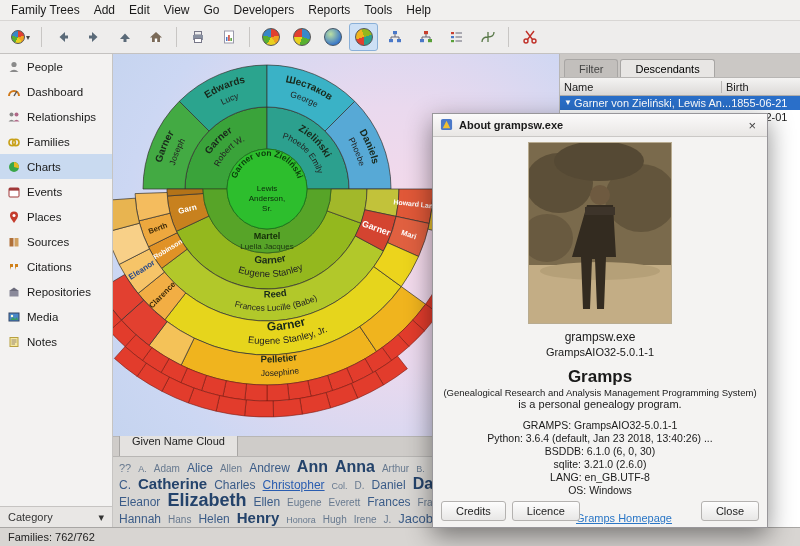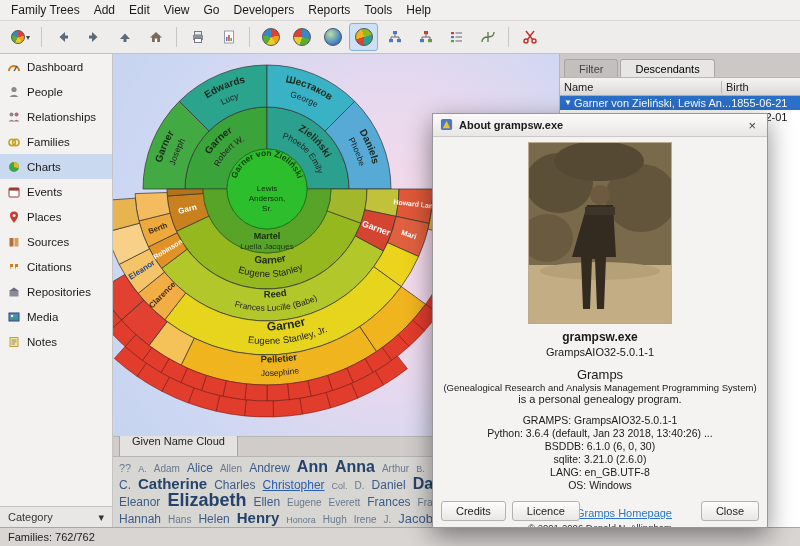--- a/index.html
+++ b/index.html
@@ -68,23 +68,23 @@
      justify-content:space-between;padding:0 8px;font-size:11px;color:#222;}
 
   
   .dialog{position:absolute;left:432px;top:113px;width:334px;height:413px;background:#f4f3f2;
      border:1px solid #98969a;box-shadow:0 8px 24px rgba(0,0,0,.45);z-index:20;display:flex;flex-direction:column;}
   .dlg-title{height:22px;background:linear-gradient(#fbfafa,#e9e7e5);border-bottom:1px solid #cac8c6;
      display:flex;align-items:center;padding:0 7px;font-size:11px;font-weight:bold;gap:6px;flex:none;}
   .dlg-close{margin-left:auto;font-size:13px;font-weight:normal;color:#444;padding:0 4px;cursor:default;}
   .dlg-body{flex:1;overflow:hidden;text-align:center;font-size:11px;padding-top:6px;position:relative;}
   .photo{width:142px;height:180px;margin:0 auto 7px;box-shadow:0 0 0 1px #b8ab90;}
-  .app-name{font-weight:bold;font-size:12px;}
+  .app-name{font-weight:normal;font-size:12px;}
   .ver{font-size:11px;margin:2px 0 9px;}
-  .product{font-size:13px;}
+  .product{font-size:17px;font-weight:bold;}
   .subtitle{font-size:9.5px;white-space:nowrap;}
   .tagline{font-size:11px;margin-bottom:9px;}
   .info-line{font-size:10.5px;line-height:13px;}
   .homepage{margin:15px 0 3px;padding-left:48px;}
   .homepage a{color:#2a76c6;text-decoration:underline;font-size:11px;cursor:pointer;}
   .copy{font-size:9.5px;color:#333;line-height:11.5px;}
   .dlg-footer{position:absolute;left:8px;right:8px;bottom:6px;display:flex;gap:6px;}
   .dlg-footer button{font-family:inherit;font-size:11px;color:#222;background:linear-gradient(#fdfdfd,#e8e7e6);
      border:1px solid #b4b2b0;border-radius:3px;padding:3px 14px;}
   .close-btn{margin-left:auto;}
@@ -234,31 +234,31 @@
         </span>
       </div>
     </div>
 
   <div class="content">
 
     <div class="sidebar">
       <div id="sidebar-items">
           <div class="sitem">
             <span class="sicon"><svg width="14" height="14" viewBox="0 0 14 14">
+                <circle cx="7" cy="4.5" r="2.6" fill="#8a8a8a"></circle>
+                <path d="M2.5 12 Q7 7.5 11.5 12 Z" fill="#8a8a8a"></path>
+              </svg></span>
+            <span class="slabel">People</span>
+          </div>
+          <div class="sitem">
+            <span class="sicon"><svg width="14" height="14" viewBox="0 0 14 14">
                 <path d="M2 11 A5 5 0 1 1 12 11" fill="none" stroke="#d07818" stroke-width="2"></path>
                 <line x1="7" y1="11" x2="10" y2="6" stroke="#555" stroke-width="1.4"></line>
               </svg></span>
             <span class="slabel">Dashboard</span>
-          </div>
-          <div class="sitem">
-            <span class="sicon"><svg width="14" height="14" viewBox="0 0 14 14">
-                <circle cx="7" cy="4.5" r="2.6" fill="#8a8a8a"></circle>
-                <path d="M2.5 12 Q7 7.5 11.5 12 Z" fill="#8a8a8a"></path>
-              </svg></span>
-            <span class="slabel">People</span>
           </div>
           <div class="sitem">
             <span class="sicon"><svg width="14" height="14" viewBox="0 0 14 14">
                 <circle cx="4.5" cy="4.5" r="2" fill="#888"></circle>
                 <circle cx="9.5" cy="4.5" r="2" fill="#b06888"></circle>
                 <path d="M1.5 11.5 Q4.5 8 7.5 11.5Z" fill="#888"></path>
                 <path d="M6.5 11.5 Q9.5 8 12.5 11.5Z" fill="#b06888"></path>
               </svg></span>
             <span class="slabel">Relationships</span>
           </div>

